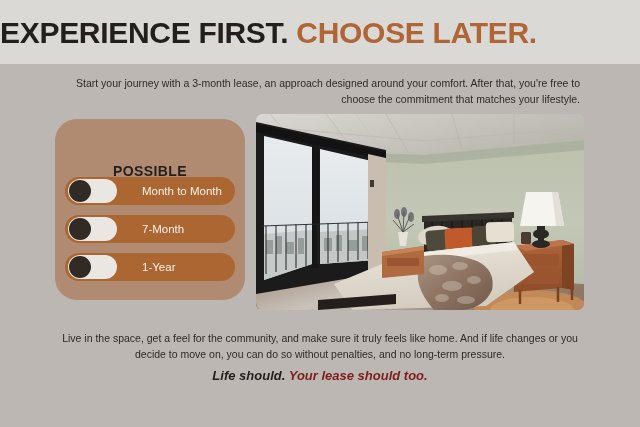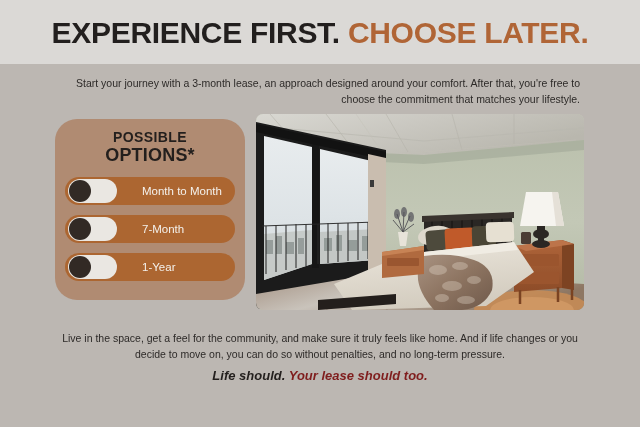--- a/index.html
+++ b/index.html
@@ -22,21 +22,21 @@
   }
 
   
   #header-band {
     position: absolute;
     left: 0; top: 0;
     width: 640px; height: 64px;
     background: #dbd9d6;
     display: flex;
     align-items: center;
-    justify-content: center;
+    justify-content: flex-start;
   }
   #headline {
     font-size: 30px;
     font-weight: 700;
     letter-spacing: -0.3px;
     white-space: nowrap;
     line-height: 1;
     margin-top: 2px;
   }
   .headline-dark { color: #221f1e; }
@@ -67,20 +67,21 @@
     width: 190px;
     text-align: center;
     color: #231f1d;
   }
   #options-title .line1 {
     display: block;
     font-size: 14px;
     font-weight: 700;
     letter-spacing: 0.4px;
     line-height: 1.15;
+    margin-top: 34px;
   }
   #options-title .line2 {
     display: block;
     font-size: 18px;
     font-weight: 700;
     letter-spacing: 0.2px;
     line-height: 1.15;
   }
   #toggle-list {
     position: absolute;

